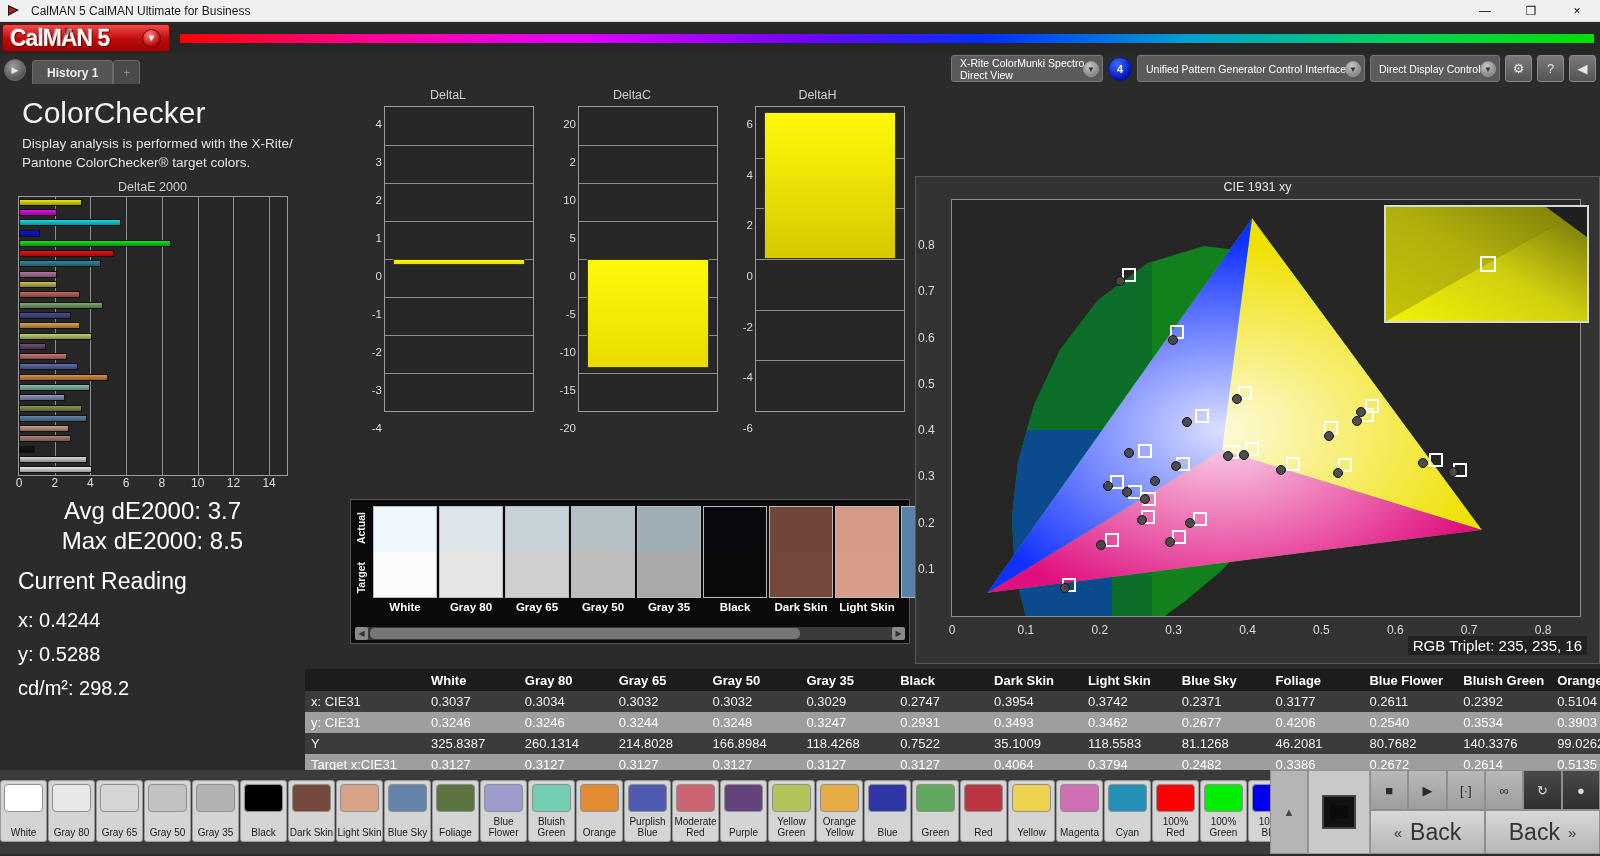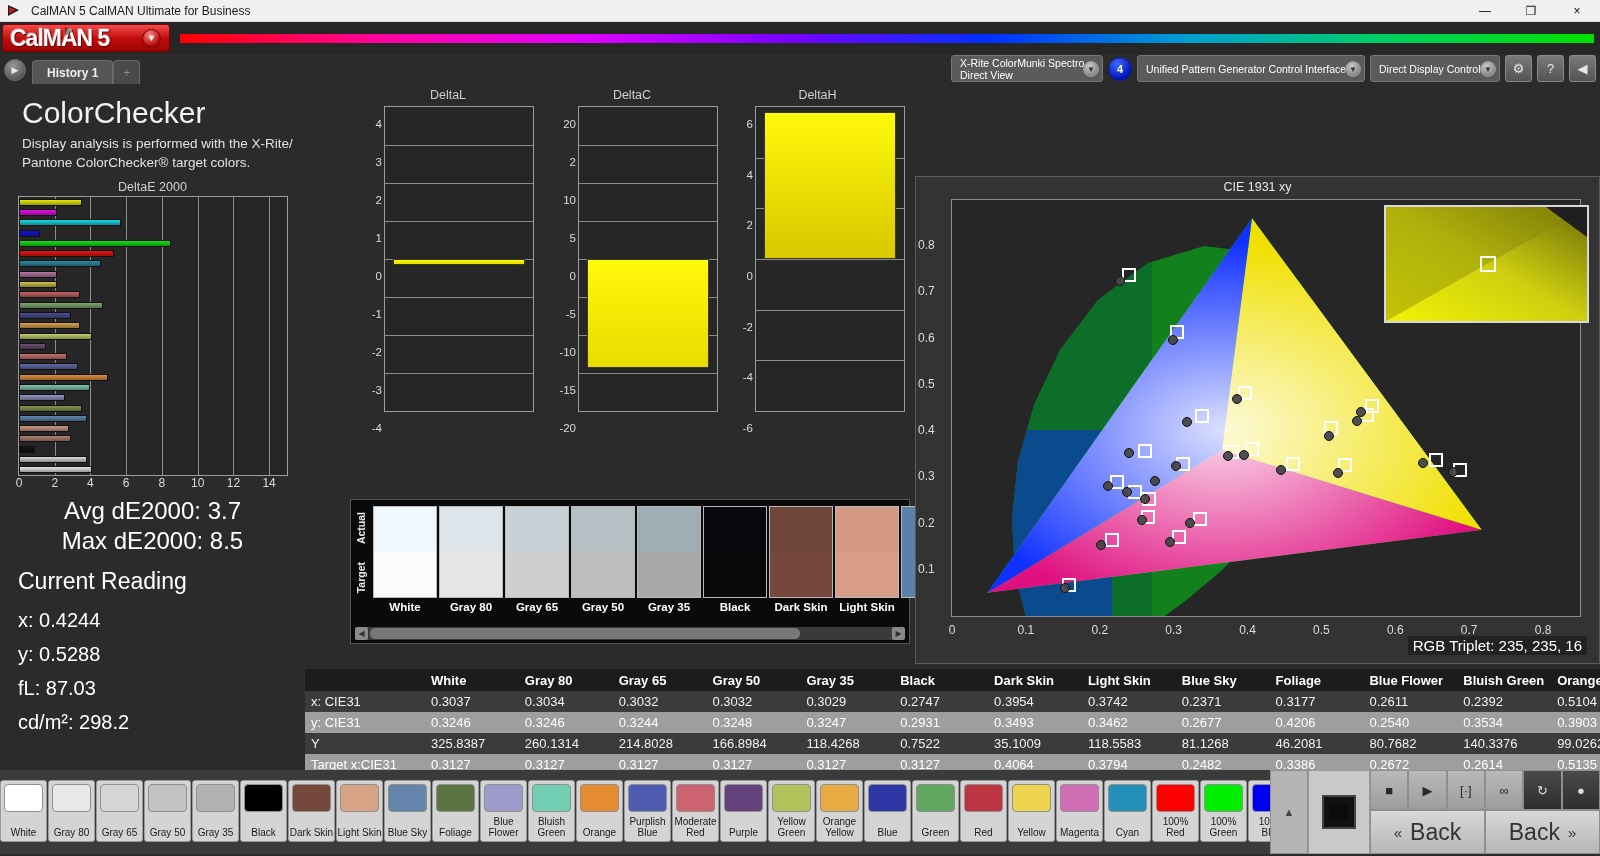--- a/index.html
+++ b/index.html
@@ -277,21 +277,20 @@
         <span style="left: 251.133px;">14</span>
       </div>
     <div id="stats">
       <div>Avg dE2000: 3.7</div>
       <div>Max dE2000: 8.5</div>
     </div>
     <div id="reading">
       <div class="hd">Current Reading</div>
       <div class="ln">x: 0.4244</div>
       <div class="ln">y: 0.5288</div>
-      <div class="ln">fL: 87.03</div>
       <div class="ln">cd/m²: 298.2</div>
     </div>
   </div>
 
   <div id="midcol">
     <div class="deltacard" id="dL" style="left:12px;width:172px">
       <div class="ct">DeltaL</div>
       <div class="deltaplot" style="width:150px;height:306px;margin-left:22px">
           <div class="hgrid" style="top: 38px;"></div>
           <div class="hgrid" style="top: 76px;"></div>

